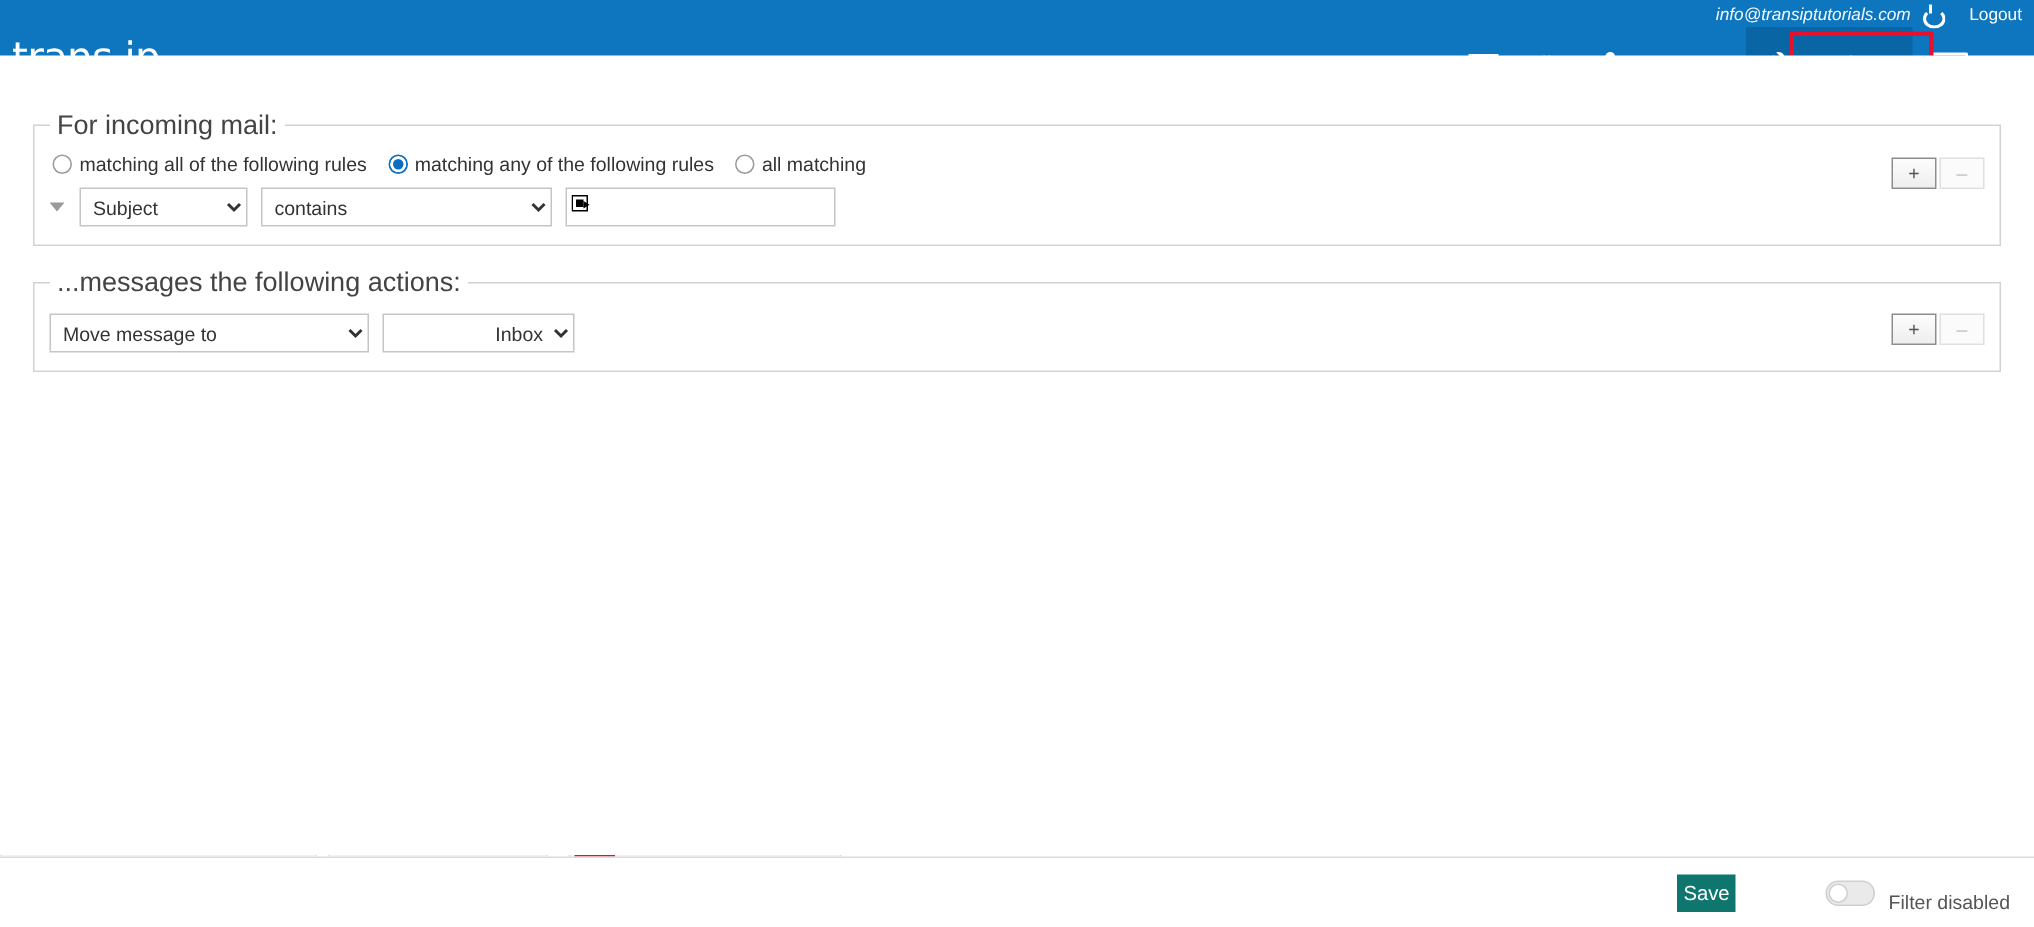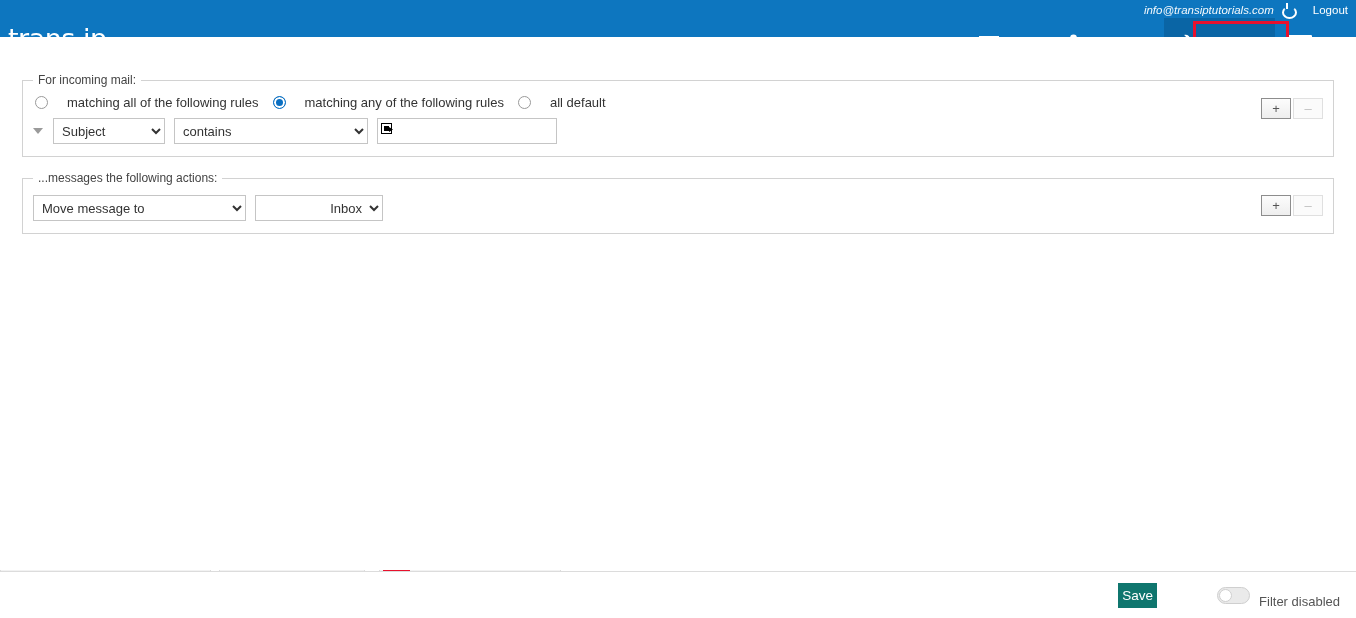--- a/index.html
+++ b/index.html
@@ -142,24 +142,24 @@
   input[type=text].txt {
     height: 26px; border: 1px solid #c5c5c5; background: #fff;
     font-family: "Liberation Sans", sans-serif; font-size: 13px;
     padding: 2px 6px; color: #333; outline: none;
   }
 
   fieldset {
     border: 1px solid #d2d2d2; margin: 14px 10px 0 10px; padding: 6px 10px 12px 10px;
     position: relative;
   }
-  legend { font-size: 12px; color: #444; padding: 0 5px; }
+  legend { font-size: 18px; color: #444; padding: 0 5px; }
 
   .radio-row { display: flex; align-items: center; gap: 14px; margin: 2px 0 8px 2px; }
-  .radio-item { display: flex; align-items: center; gap: 19px; font-size: 13px; color: #333; }
+  .radio-item { display: flex; align-items: center; gap: 5px; font-size: 13px; color: #333; }
   .rb {
     width: 13px; height: 13px; border-radius: 50%;
     border: 1px solid #9a9a9a; background: #fff; display: inline-block;
     position: relative; cursor: pointer;
   }
   .rb.on { border-color: #0a6fc2; background: #0a6fc2; box-shadow: inset 0 0 0 2px #fff; }
 
   .rule-row { display: flex; align-items: center; gap: 9px; }
   .handle {
     width: 0; height: 0; margin-right: 1px;
@@ -339,21 +339,21 @@
         <label class="radio-item">
           <span class="rb"></span>
           <span>matching all of the following rules</span>
         </label>
         <label class="radio-item">
           <span class="rb on"></span>
           <span>matching any of the following rules</span>
         </label>
         <label class="radio-item">
           <span class="rb"></span>
-          <span>all default</span>
+          <span>all matching</span>
         </label>
       </div>
 
       <div class="rule-row">
         <span class="handle"></span>
         <select class="sel" style="width:112px;"><option value="Subject">Subject</option><option value="From">From</option><option value="To">To</option><option value="Cc">Cc</option><option value="Bcc">Bcc</option><option value="Reply-To">Reply-To</option><option value="Size">Size</option><option value="Date">Date</option><option value="Body">Body</option><option value="...">...</option></select>
         <select class="sel" style="width:194px;"><option value="contains">contains</option><option value="does not contain">does not contain</option><option value="is equal to">is equal to</option><option value="is not equal to">is not equal to</option><option value="matches expression">matches expression</option><option value="does not match expression">does not match expression</option><option value="is">is</option><option value="is not">is not</option></select>
         <span style="position:relative; display:inline-block;">
           <input type="text" class="txt" style="width: 180px;" value="">
           <span class="cursor-mark" style="left:4px; top:5px;">

